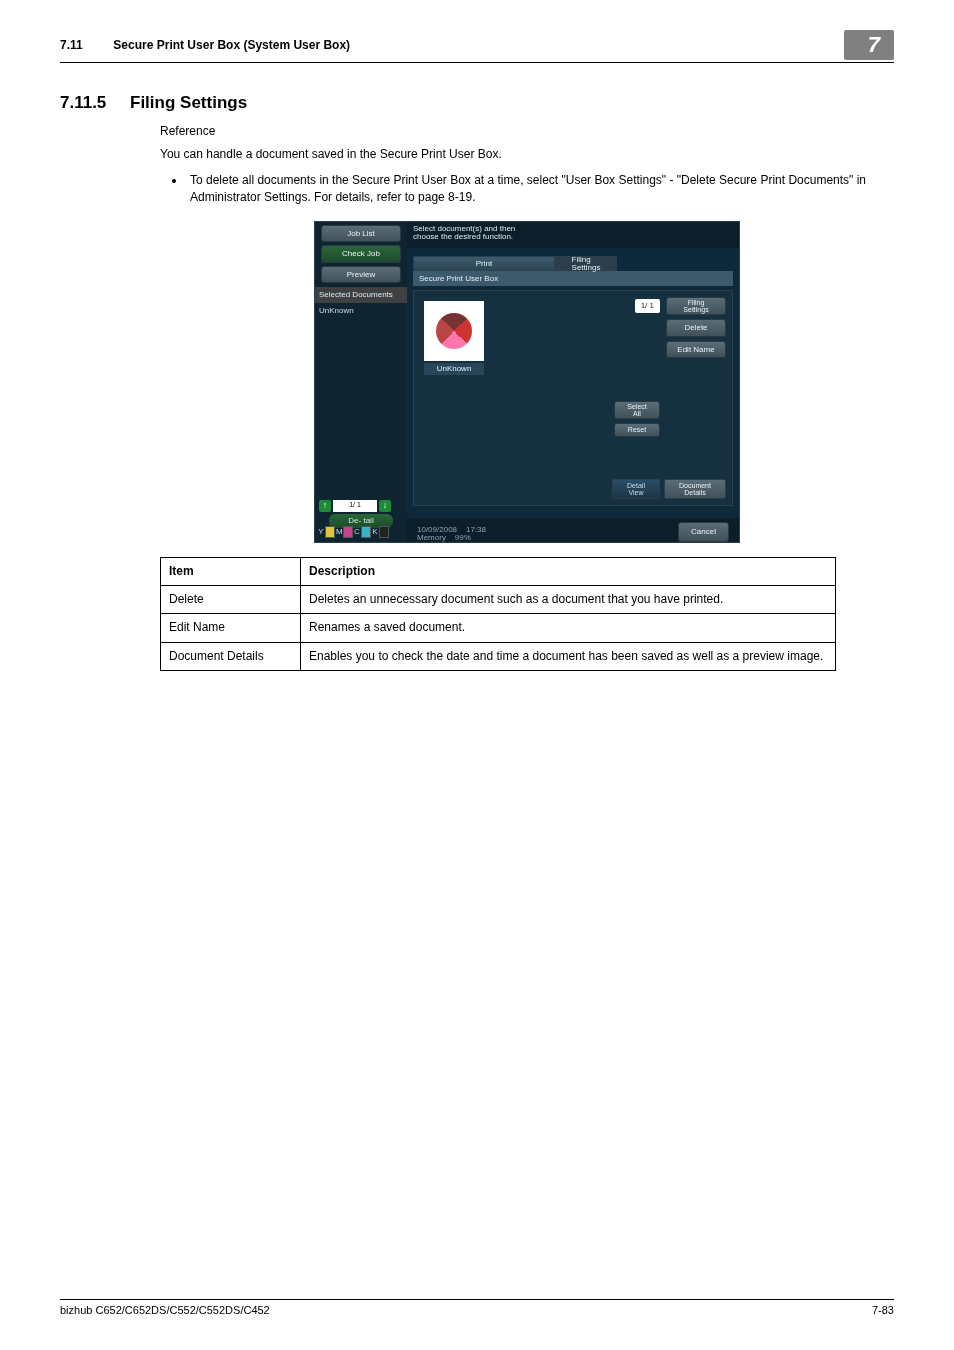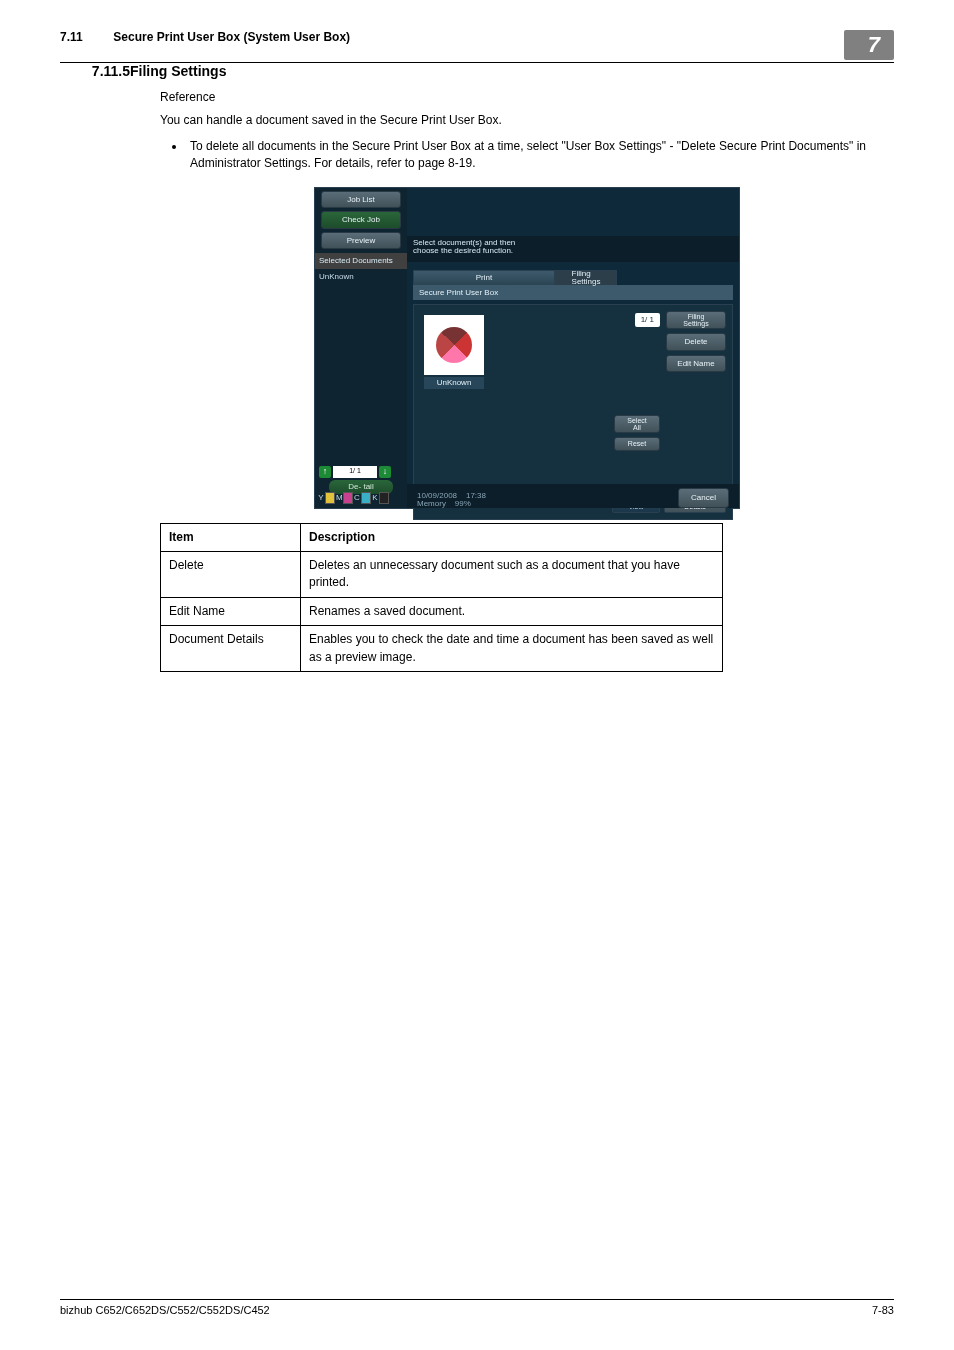--- a/index.html
+++ b/index.html
@@ -11,21 +11,21 @@
   }
   .page {
     width: 954px;
     height: 1350px;
     position: relative;
     box-sizing: border-box;
     padding: 30px 60px 40px 60px;
   }
   .header-bar {
     display: flex;
-    align-items: flex-start;
+    align-items: center;
     justify-content: space-between;
     border-bottom: 1px solid #000;
     padding-bottom: 2px;
   }
   .header-left {
     font-size: 12px;
     font-weight: bold;
   }
   .sec-num {
     display: inline-block;
@@ -34,24 +34,24 @@
   .header-right {
     background: #808080;
     color: #fff;
     font-size: 22px;
     font-style: italic;
     font-weight: bold;
     padding: 2px 14px 2px 24px;
     border-radius: 2px;
   }
   .h2 {
+    margin-top: 30px;
     display: flex;
     font-weight: bold;
-    font-size: 14px;
-    text-align: right;
+    font-size: 17px;
   }
   .h2-num {
     width: 70px;
     flex-shrink: 0;
     padding-left: 0;
   }
   .body {
     margin-left: 100px;
     margin-right: 0;
     font-size: 12px;
@@ -154,21 +154,20 @@
     right: 0; bottom: 24px;
     background: #0e2a3a;
   }
   .ss-msg {
     padding: 3px 6px;
     background: #0b1e29;
     font-size:8px;
     line-height:1.1;
     white-space: pre-line;
     height: 20px;
-    margin-top: 48px;
   }
   .ss-tabrow {
     display:flex; gap:0px; padding:0 6px; margin-top:8px;
   }
   .ss-tab {
     flex:0 0 140px; height:14px;
     background: linear-gradient(#3d5a6c,#2b4452);
     color:#e3f0f8;
     display:flex;align-items:center;justify-content:center;
     font-size:8px;
@@ -248,21 +247,21 @@
   .ss-bottom .date { line-height:1; }
   .ss-cancel {
     margin-left:auto;
     background: linear-gradient(#5a6d78,#415159);
     color:#e8f2f7; padding:3px 12px; border-radius:3px;
     border:1px solid #2a3a44;
     font-size:8px;
   }
   table.settings {
     border-collapse: collapse;
-    width: 563px;
+    width: 676px;
     margin-top: 8px;
     margin-left: 0;
     font-size: 12px;
   }
   table.settings th, table.settings td {
     border: 1px solid #000;
     padding: 5px 8px;
     text-align: left;
     vertical-align: top;
   }

